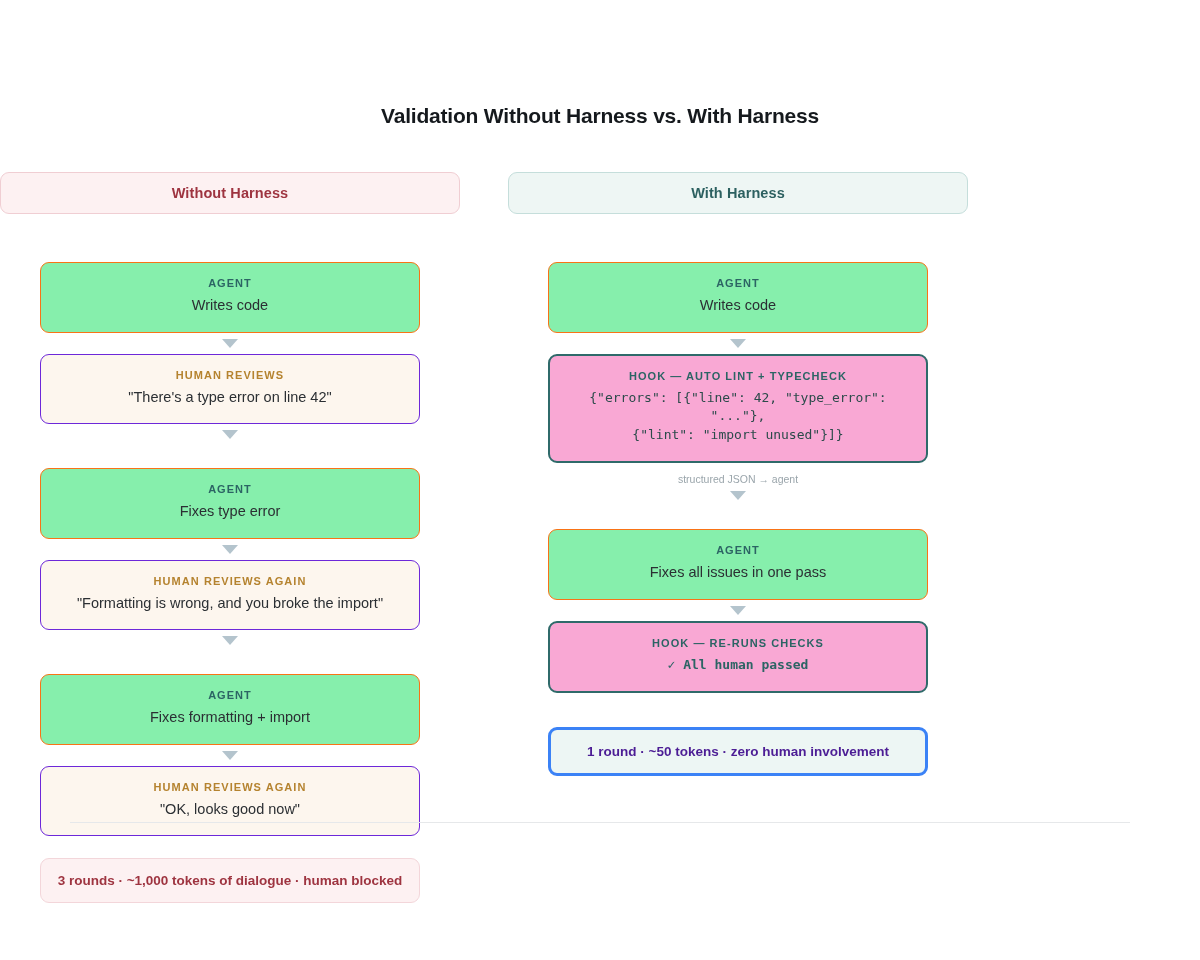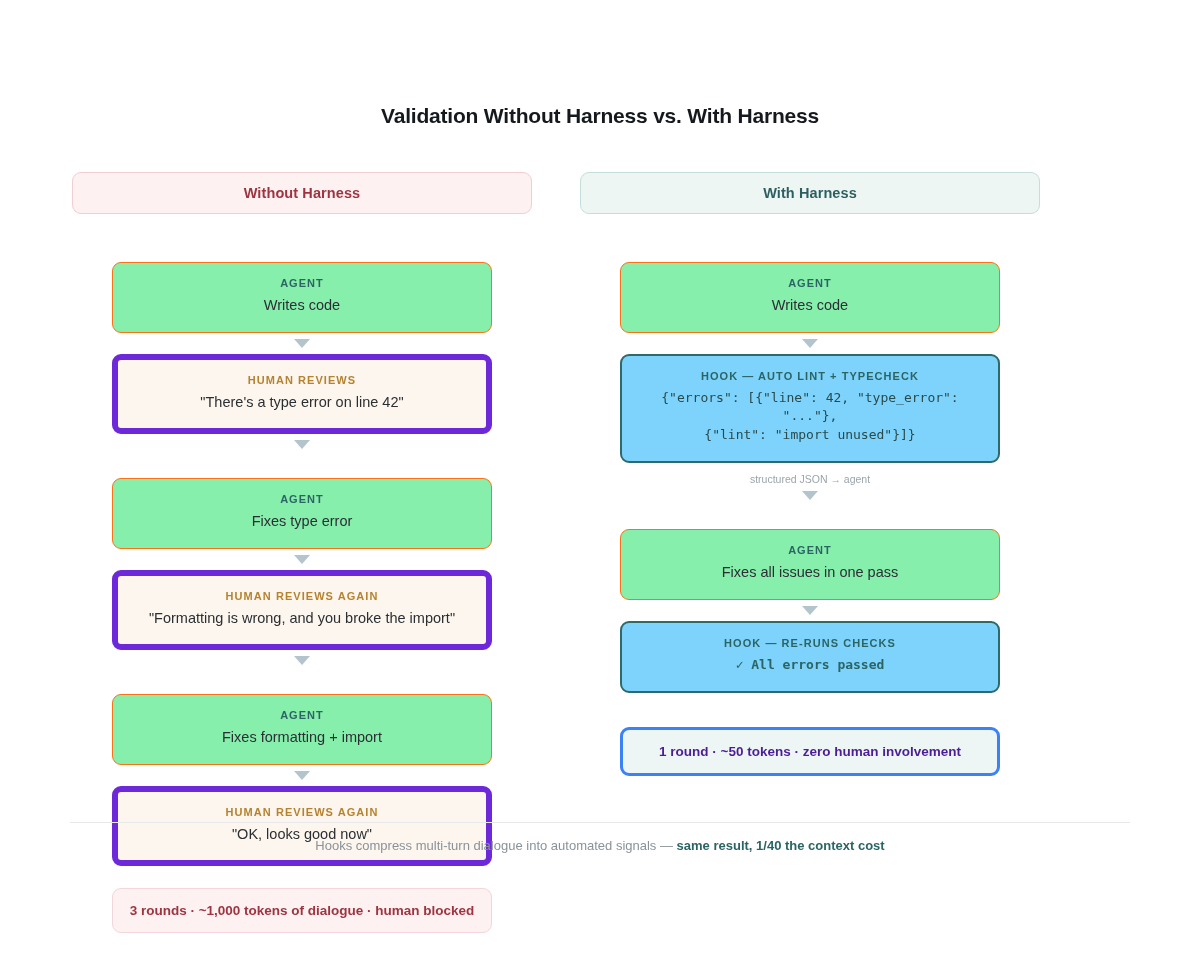--- a/index.html
+++ b/index.html
@@ -33,21 +33,21 @@
     letter-spacing: -0.2px;
     color: #15191d;
   }
 
   .columns {
     position: absolute;
     top: 172px;
     left: 0;
     width: 1040px;
     display: flex;
-    justify-content: flex-end;
+    justify-content: flex-start;
     gap: 48px;
   }
 
   .column {
     width: 460px;
     display: flex;
     flex-direction: column;
     align-items: stretch;
   }
 
@@ -87,24 +87,24 @@
     padding: 14px 16px 16px 16px;
     text-align: center;
   }
   .box.agent {
     background: #86efac;
     border: 1px solid #f97316;
     margin-top: 23px;
   }
   .box.human {
     background: #fdf6ee;
-    border: 6px solid #6d28d9;
+    border: 1px solid #6d28d9;
   }
   .box.hook {
-    background: #7dd3fc;
+    background: #f9a8d4;
     border: 2px solid #2f6a6a;
   }
 
   .box-label {
     font-size: 11px;
     font-weight: bold;
     letter-spacing: 1.05px;
     margin-bottom: 7px;
   }
   .box.agent .box-label { color: #2c6464; }
@@ -270,27 +270,24 @@
 
         <div class="box agent">
           <div class="box-label">AGENT</div>
           <div class="box-text">Fixes all issues in one pass</div>
         </div>
 
         <div class="arrow"></div>
 
         <div class="box hook">
           <div class="box-label">HOOK — RE-RUNS CHECKS</div>
-          <div class="box-text mono pass">✓ All errors passed</div>
+          <div class="box-text mono pass">✓ All human passed</div>
         </div>
 
         <div class="summary good">1 round · ~50 tokens · zero human involvement</div>
       </div>
     </div>
 
   </div>
 
   <div class="footer-rule"></div>
-  <div class="footer">
-    <span>Hooks compress multi-turn dialogue into automated signals — </span><span class="hl">same result, 1/40 the context cost</span>
-  </div>
 
 </div>
 
 </body></html>

